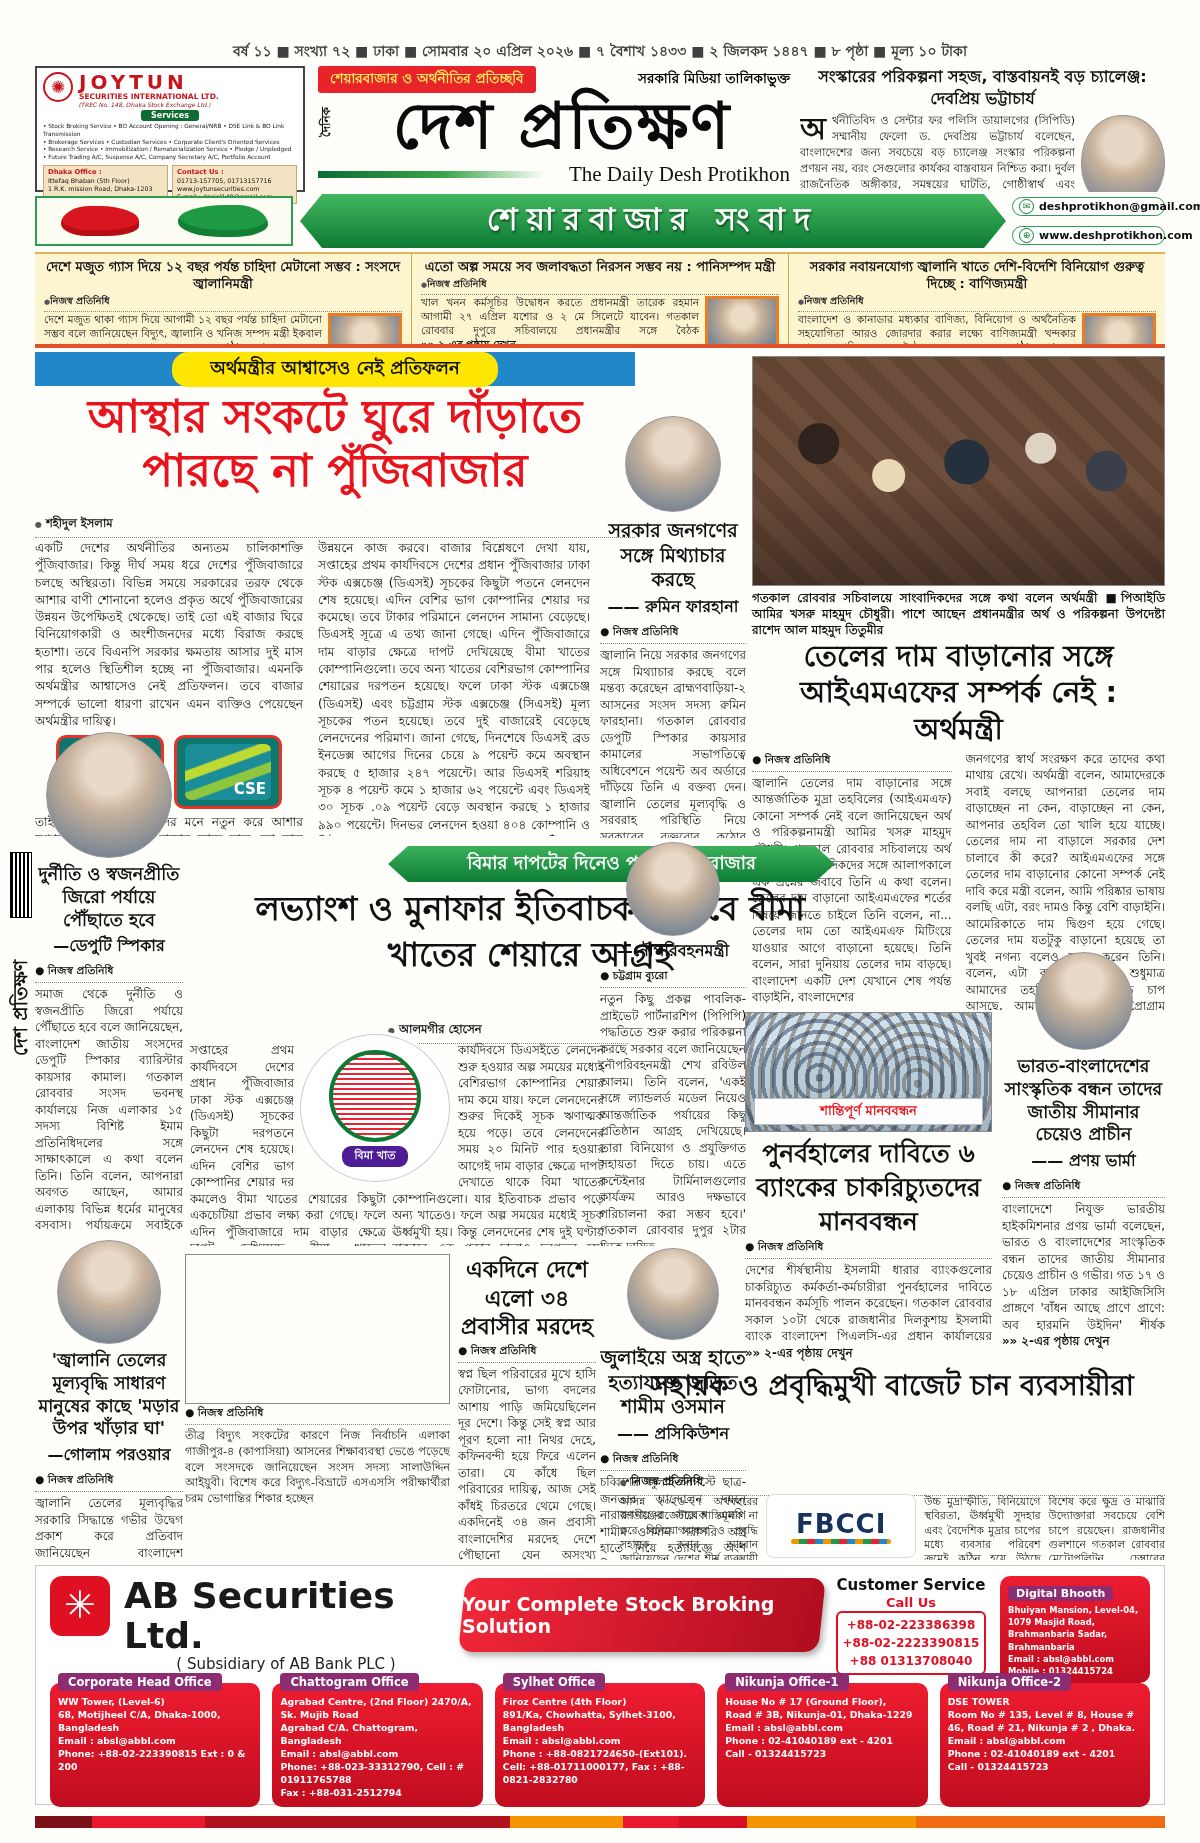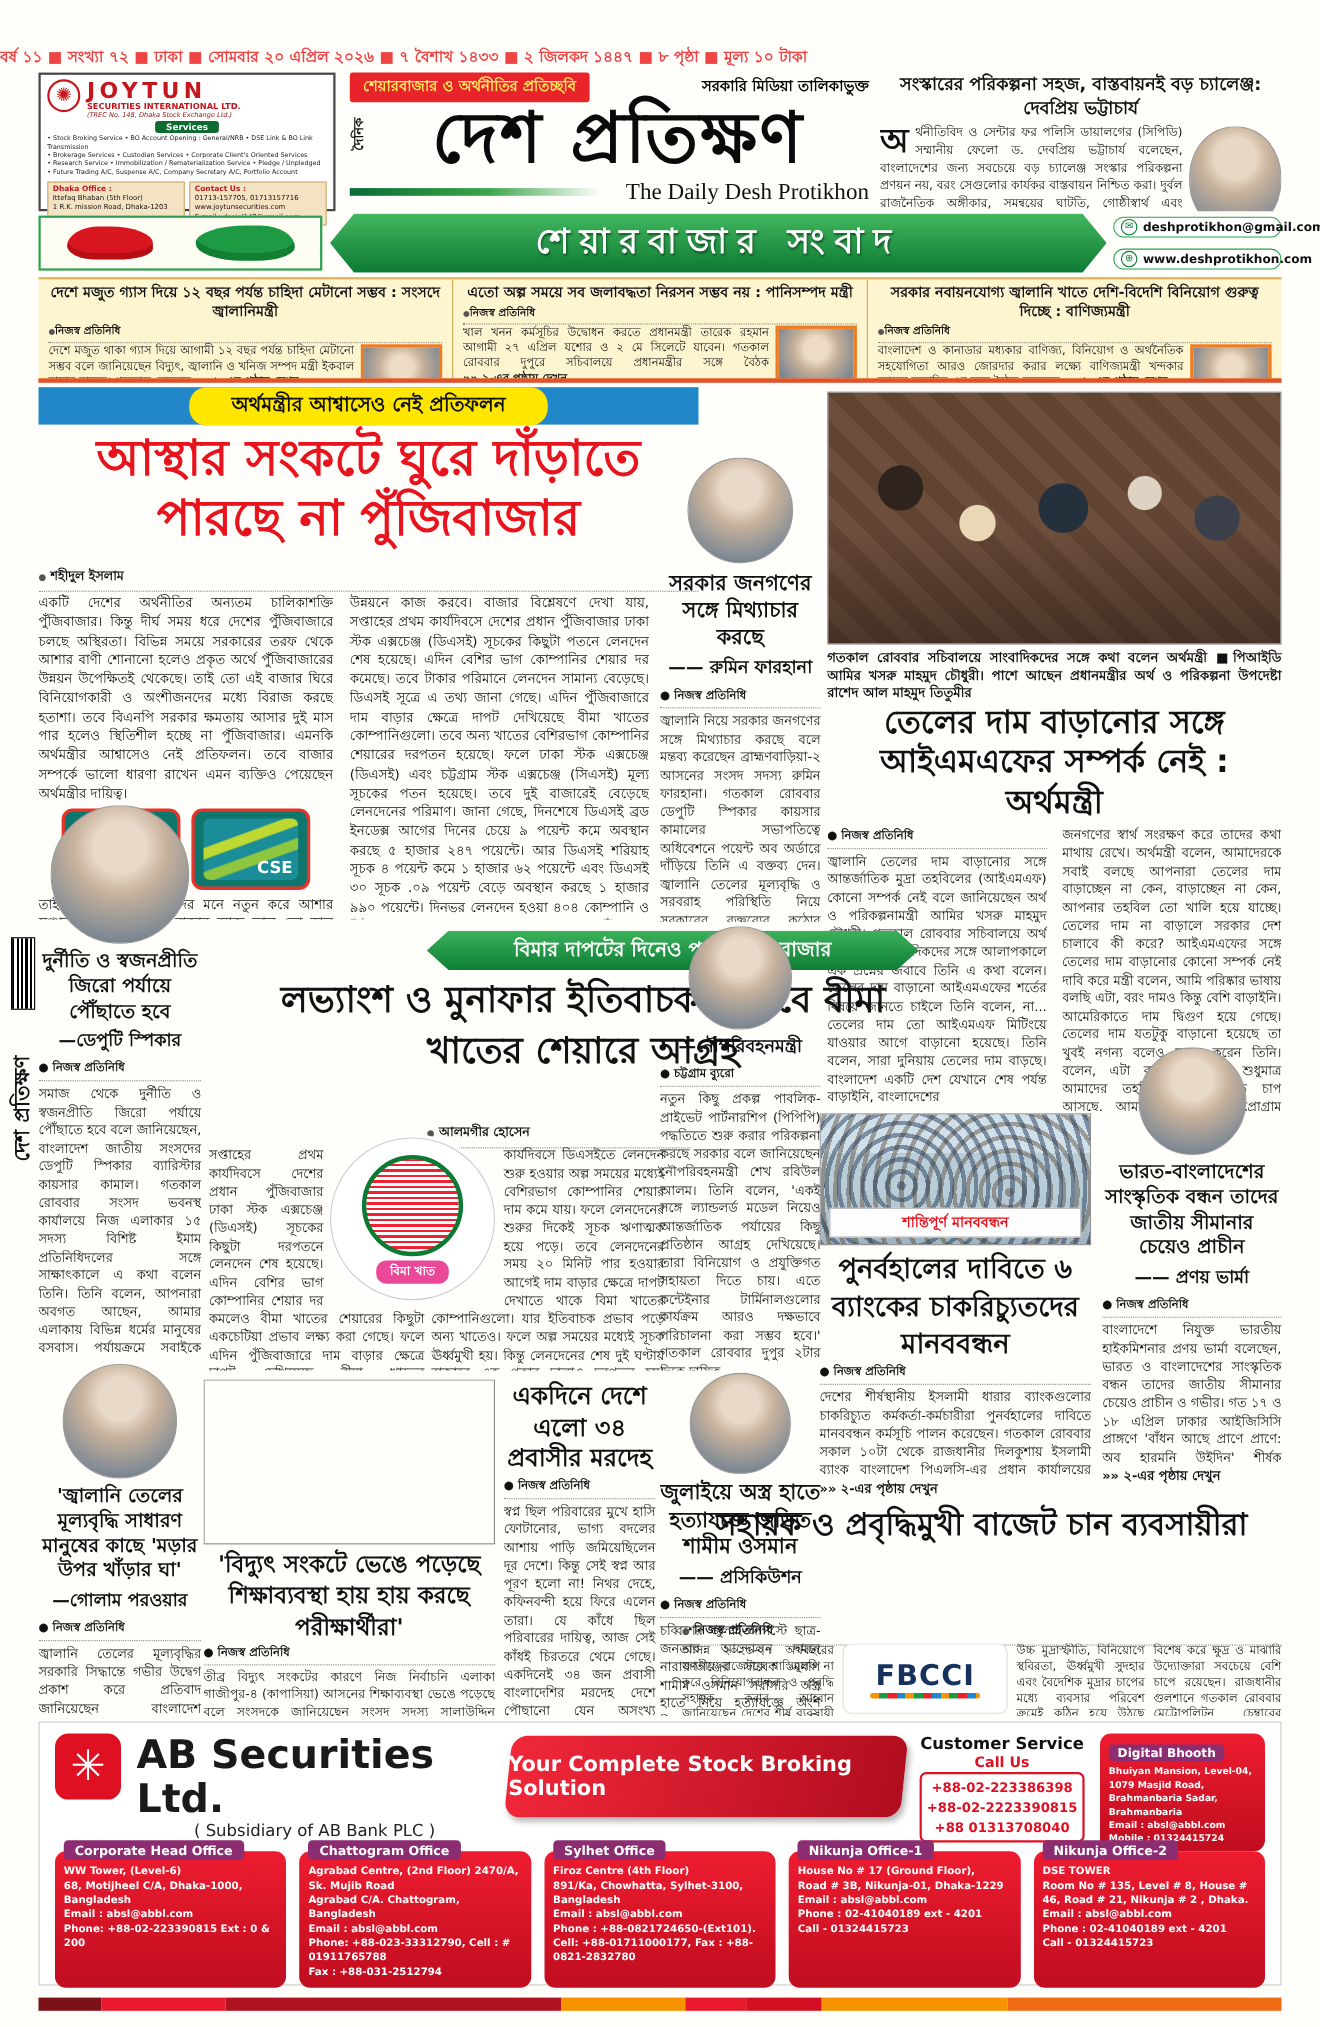--- a/index.html
+++ b/index.html
@@ -2,21 +2,21 @@
 <html><head>
 <meta charset="utf-8">
 <style>
 *{margin:0;padding:0;box-sizing:border-box}
 body{background:#e9e9e9;font-family:"DejaVu Sans",sans-serif;color:#111}
 #page{position:relative;width:1200px;height:1843px;margin:0 auto;background:#fffefb;overflow:hidden}
 .abs{position:absolute}
 .ctr{text-align:center}
 .ov{overflow:hidden}
 .pre{white-space:pre-line}
-.dateline{top:40px;left:0;width:100%;text-align:left;font-size:14px;font-weight:600;color:#ef4444}
+.dateline{top:40px;left:0;width:100%;text-align:center;font-size:14px;font-weight:600;color:#404040}
 
 .joytun{left:35px;top:66px;width:270px;height:126px;border:2px solid #444;background:#fff;padding:4px 6px;font-size:7px}
 .jt-name{color:#c4161c;font-size:20px;font-weight:800;letter-spacing:4px;line-height:1}
 .jt-sub{color:#c4161c;font-size:7.5px;font-weight:bold}
 .jt-trec{color:#8a1212;font-size:6px;font-style:italic}
 .jt-serv-label{display:inline-block;background:#0d6b2f;color:#fff;font-size:8px;font-weight:bold;padding:1px 10px;border-radius:3px;margin:2px 0}
 .jt-serv{font-size:5.8px;color:#222;line-height:1.35}
 .jt-foot{display:flex;gap:4px;margin-top:3px}
 .jt-box{background:#f3e3c3;border:1px solid #caa96a;padding:2px 4px;font-size:6.3px;line-height:1.3;flex:1}
 .jt-box .lbl{color:#c4161c;font-weight:bold;font-size:6.8px}
@@ -104,21 +104,21 @@
 
 .inskick{left:388px;top:846px;width:447px;height:36px;background:linear-gradient(180deg,#3cb25b,#0d7d35);clip-path:polygon(20px 0,calc(100% - 20px) 0,100% 50%,calc(100% - 20px) 100%,20px 100%,0 50%);display:flex;align-items:center;justify-content:center;color:#fff;font-size:18px;font-weight:800}
 .insh{left:225px;top:886px;width:610px;height:122px;font-size:33px;font-weight:800;text-align:center;line-height:1.4}
 .insbyl{left:388px;top:1020px;width:240px}
 .insc1{left:190px;top:1042px;width:196px;height:204px;overflow:hidden}
 .insc1 .spacer{float:right;width:92px;height:134px}
 .insc2{left:392px;top:1042px;width:212px;height:204px;overflow:hidden}
 .insc2 .spacer{float:left;width:66px;height:138px}
 .bima{left:300px;top:1034px;width:150px;height:148px;border-radius:50%;background:#fff;border:1px solid #ccc;box-shadow:0 0 0 3px #fff;display:flex;flex-direction:column;align-items:center;justify-content:center;gap:4px}
 .bima .ring{width:92px;height:92px;border-radius:50%;border:4px solid #0c7a33;background:repeating-linear-gradient(0deg,#fff 0 3px,#e23 3px 5px)}
-.bima .pill{background:#ec4899;color:#fff;font-size:11px;font-weight:800;padding:1px 12px;border-radius:9px}
+.bima .pill{background:#4c1d95;color:#fff;font-size:11px;font-weight:800;padding:1px 12px;border-radius:9px}
 
 .ppp{left:600px;top:842px;width:146px;height:404px;overflow:hidden}
 .shamim{left:600px;top:1248px;width:146px;height:312px;overflow:hidden}
 
 .manob{left:745px;top:1012px;width:247px;height:352px;overflow:hidden}
 .manobphoto{width:247px;height:120px;border:1px solid #8a8a8a;background:
  repeating-radial-gradient(circle at 30% 55%,rgba(40,60,90,.5) 0 4px,transparent 4px 11px),
  repeating-radial-gradient(circle at 70% 60%,rgba(90,70,50,.45) 0 4px,transparent 4px 12px),
  linear-gradient(180deg,#cfe0ea 0 30%,#b9cdd8 30% 60%,#9fb4c0 100%);position:relative}
 .manobbanner{position:absolute;left:8px;right:8px;bottom:6px;background:#fdfdfd;border:1px solid #bbb;text-align:center;font-size:13px;font-weight:800;color:#e8141d;padding:2px 0}
@@ -379,21 +379,20 @@
   <div class="abs golam">
     <div class="circ" style="width:104px;height:104px"></div>
     <div class="colh-sm">'জ্বালানি তেলের মূল্যবৃদ্ধি সাধারণ মানুষের কাছে 'মড়ার উপর খাঁড়ার ঘা'</div>
     <div class="attr">—গোলাম পরওয়ার</div>
     <div class="colbyl">● <span>নিজস্ব প্রতিনিধি</span></div>
     <p class="colbody"><span>জ্বালানি তেলের মূল্যবৃদ্ধির সরকারি সিদ্ধান্তে গভীর উদ্বেগ প্রকাশ করে প্রতিবাদ জানিয়েছেন বাংলাদেশ জামায়াতে ইসলামীর সেক্রেটারি জেনারেল ও সাবেক এমপি মিয়া গোলাম পরওয়ার। গতকাল রোববার এক</span> </p>
   </div>
 
   <div class="abs biddyut">
     <div class="parl"></div>
-    <div class="bidh">'বিদ্যুৎ সংকটে ভেঙে পড়েছে শিক্ষাব্যবস্থা হায় হায় করছে পরীক্ষার্থীরা'</div>
     <div class="colbyl">● <span>নিজস্ব প্রতিনিধি</span></div>
     <p class="colbody" style="font-size:11.3px"><span>তীব্র বিদ্যুৎ সংকটের কারণে নিজ নির্বাচনি এলাকা গাজীপুর-৪ (কাপাসিয়া) আসনের শিক্ষাব্যবস্থা ভেঙে পড়েছে বলে সংসদকে জানিয়েছেন সংসদ সদস্য সালাউদ্দিন আইয়ুবী। বিশেষ করে বিদ্যুৎ-বিভ্রাটে এসএসসি পরীক্ষার্থীরা চরম ভোগান্তির শিকার হচ্ছেন</span> </p>
   </div>
 
   <div class="abs probashi">
     <div class="colh" style="font-size:22px">একদিনে দেশে এলো ৩৪ প্রবাসীর মরদেহ</div>
     <div class="colbyl">● <span>নিজস্ব প্রতিনিধি</span></div>
     <p class="colbody"><span>স্বপ্ন ছিল পরিবারের মুখে হাসি ফোটানোর, ভাগ্য বদলের আশায় পাড়ি জমিয়েছিলেন দূর দেশে। কিন্তু সেই স্বপ্ন আর পূরণ হলো না! নিথর দেহে, কফিনবন্দী হয়ে ফিরে এলেন তারা। যে কাঁধে ছিল পরিবারের দায়িত্ব, আজ সেই কাঁধই চিরতরে থেমে গেছে। একদিনেই ৩৪ জন প্রবাসী বাংলাদেশির মরদেহ দেশে পৌছানো যেন অসংখ্য পরিবারের হৃদয়ে শোকের ভার আরও বাড়িয়ে দিল। গত শনিবার সন্ধ্যায় কুয়েত এয়ারলাইনসের একটি বিশেষ চার্টার্ড ফ্লাইটে ৩০ জন প্রবাসীর মরদেহ ঢাকার হযরত শাহজালাল আন্তর্জাতিক</span> </p>
   </div>
 

